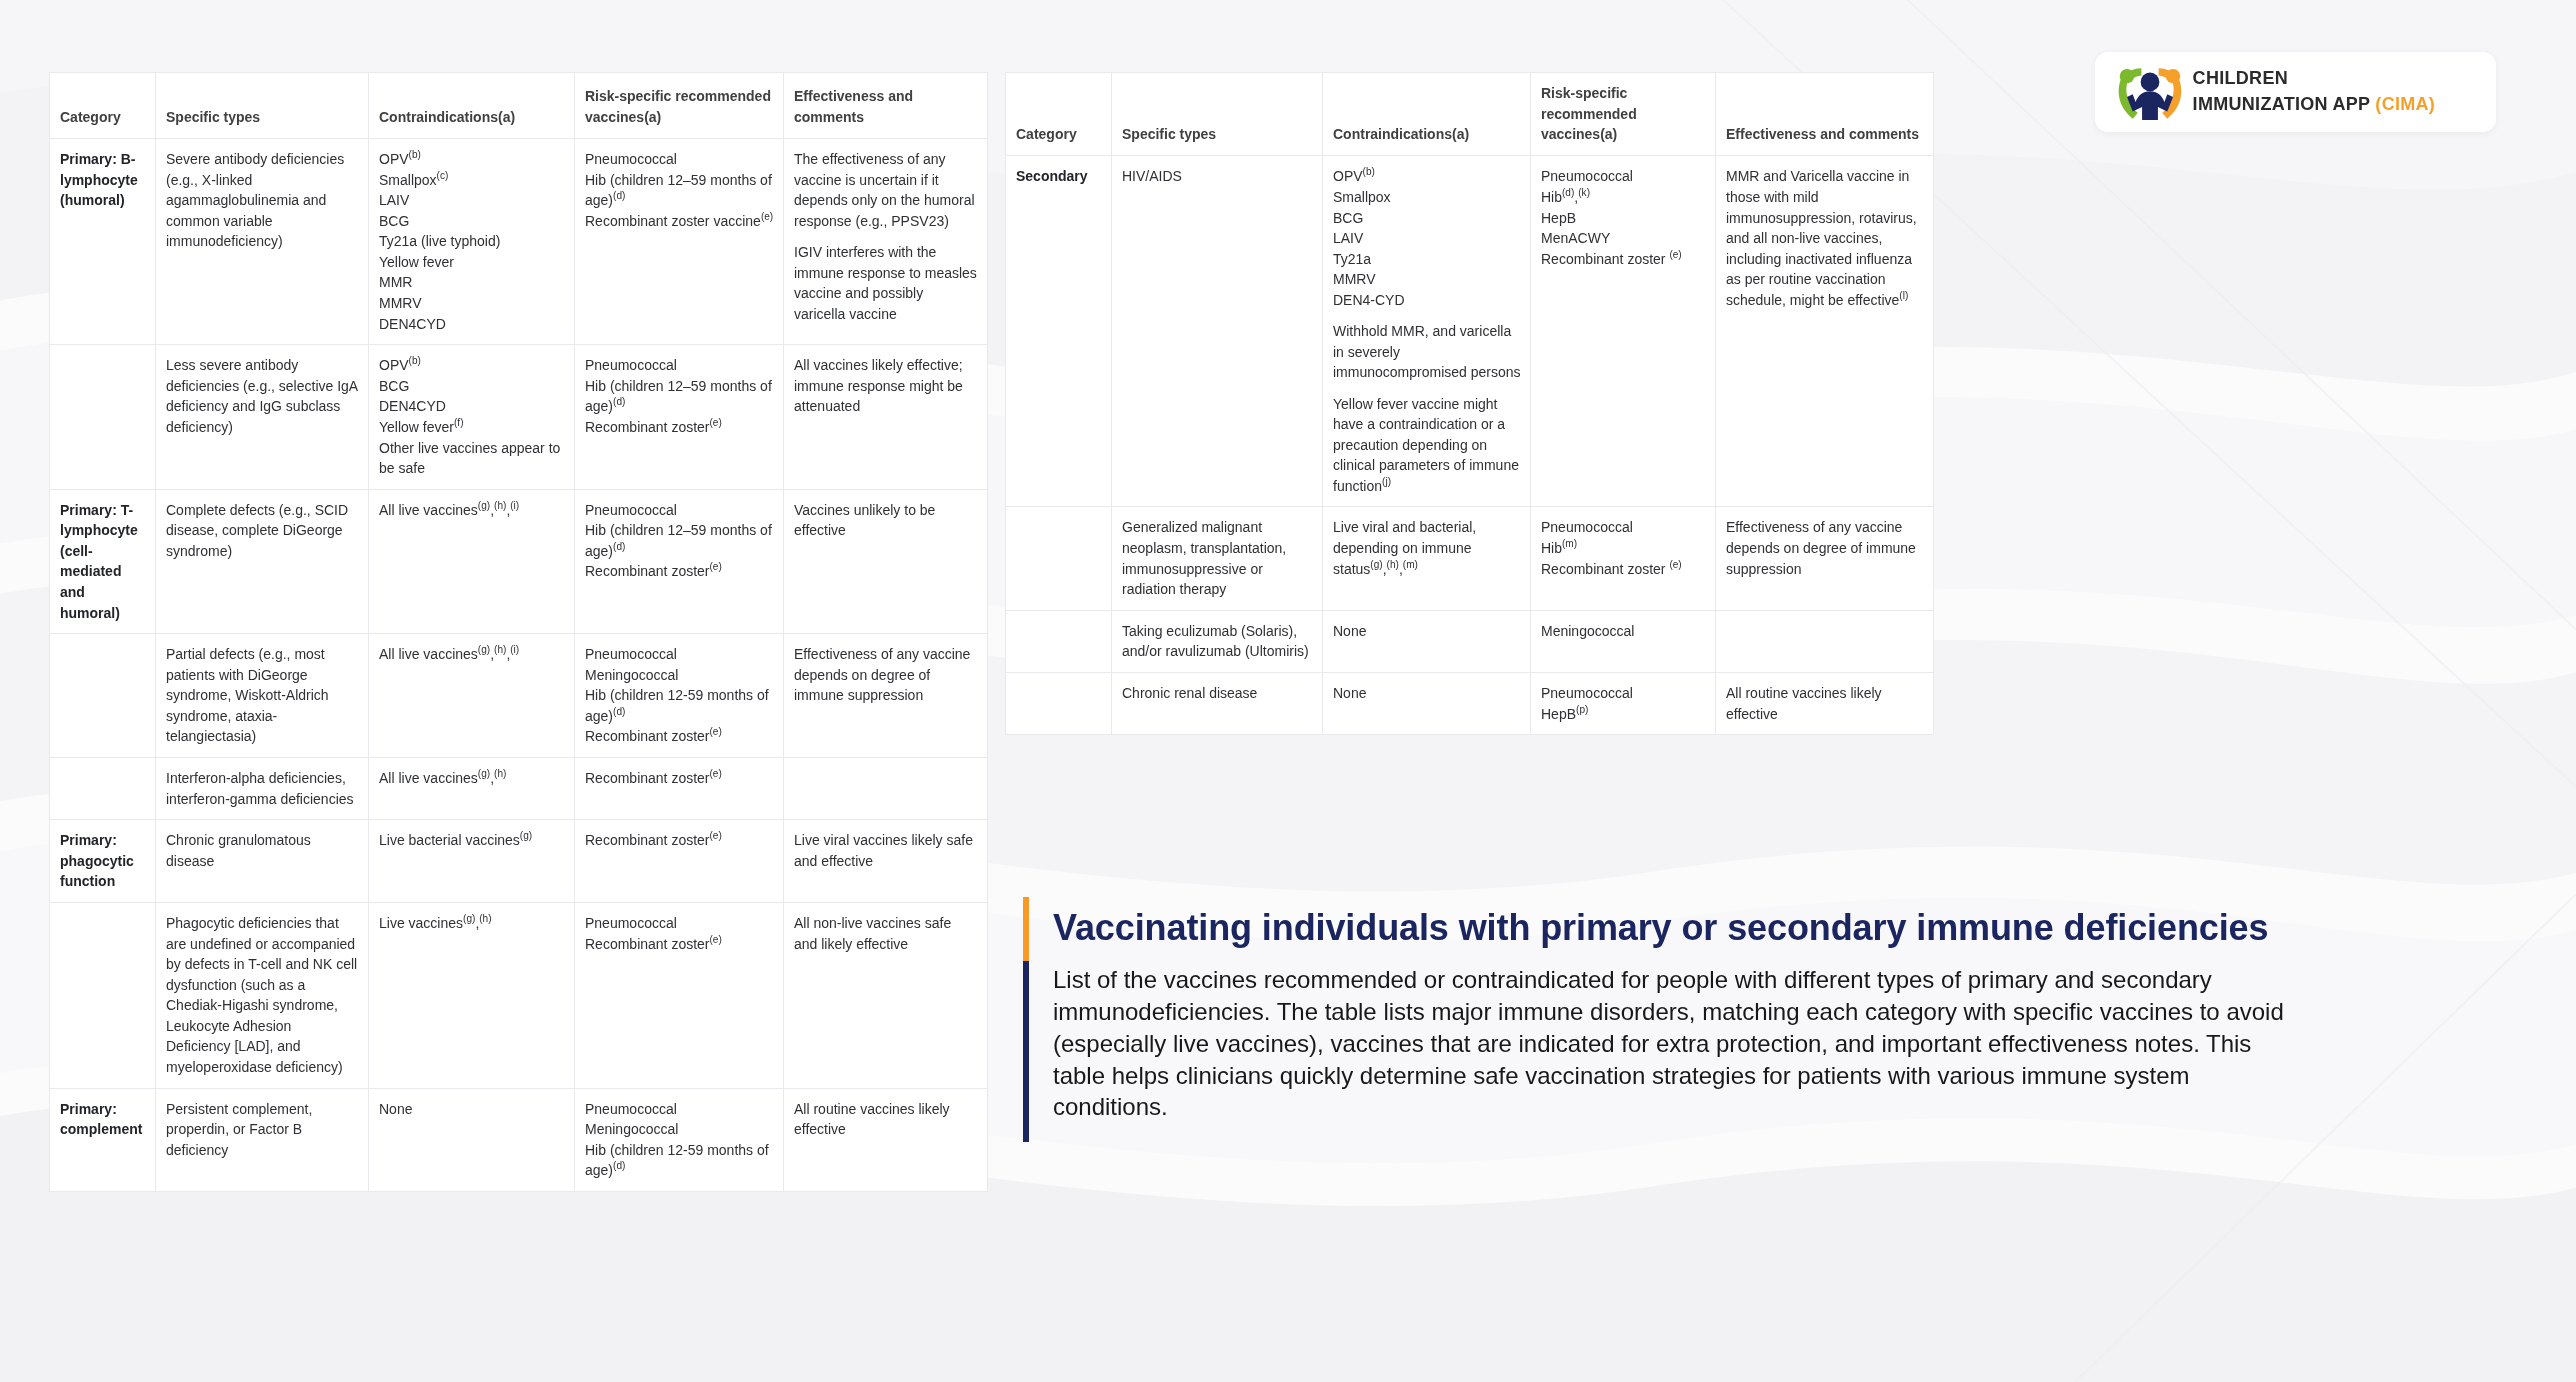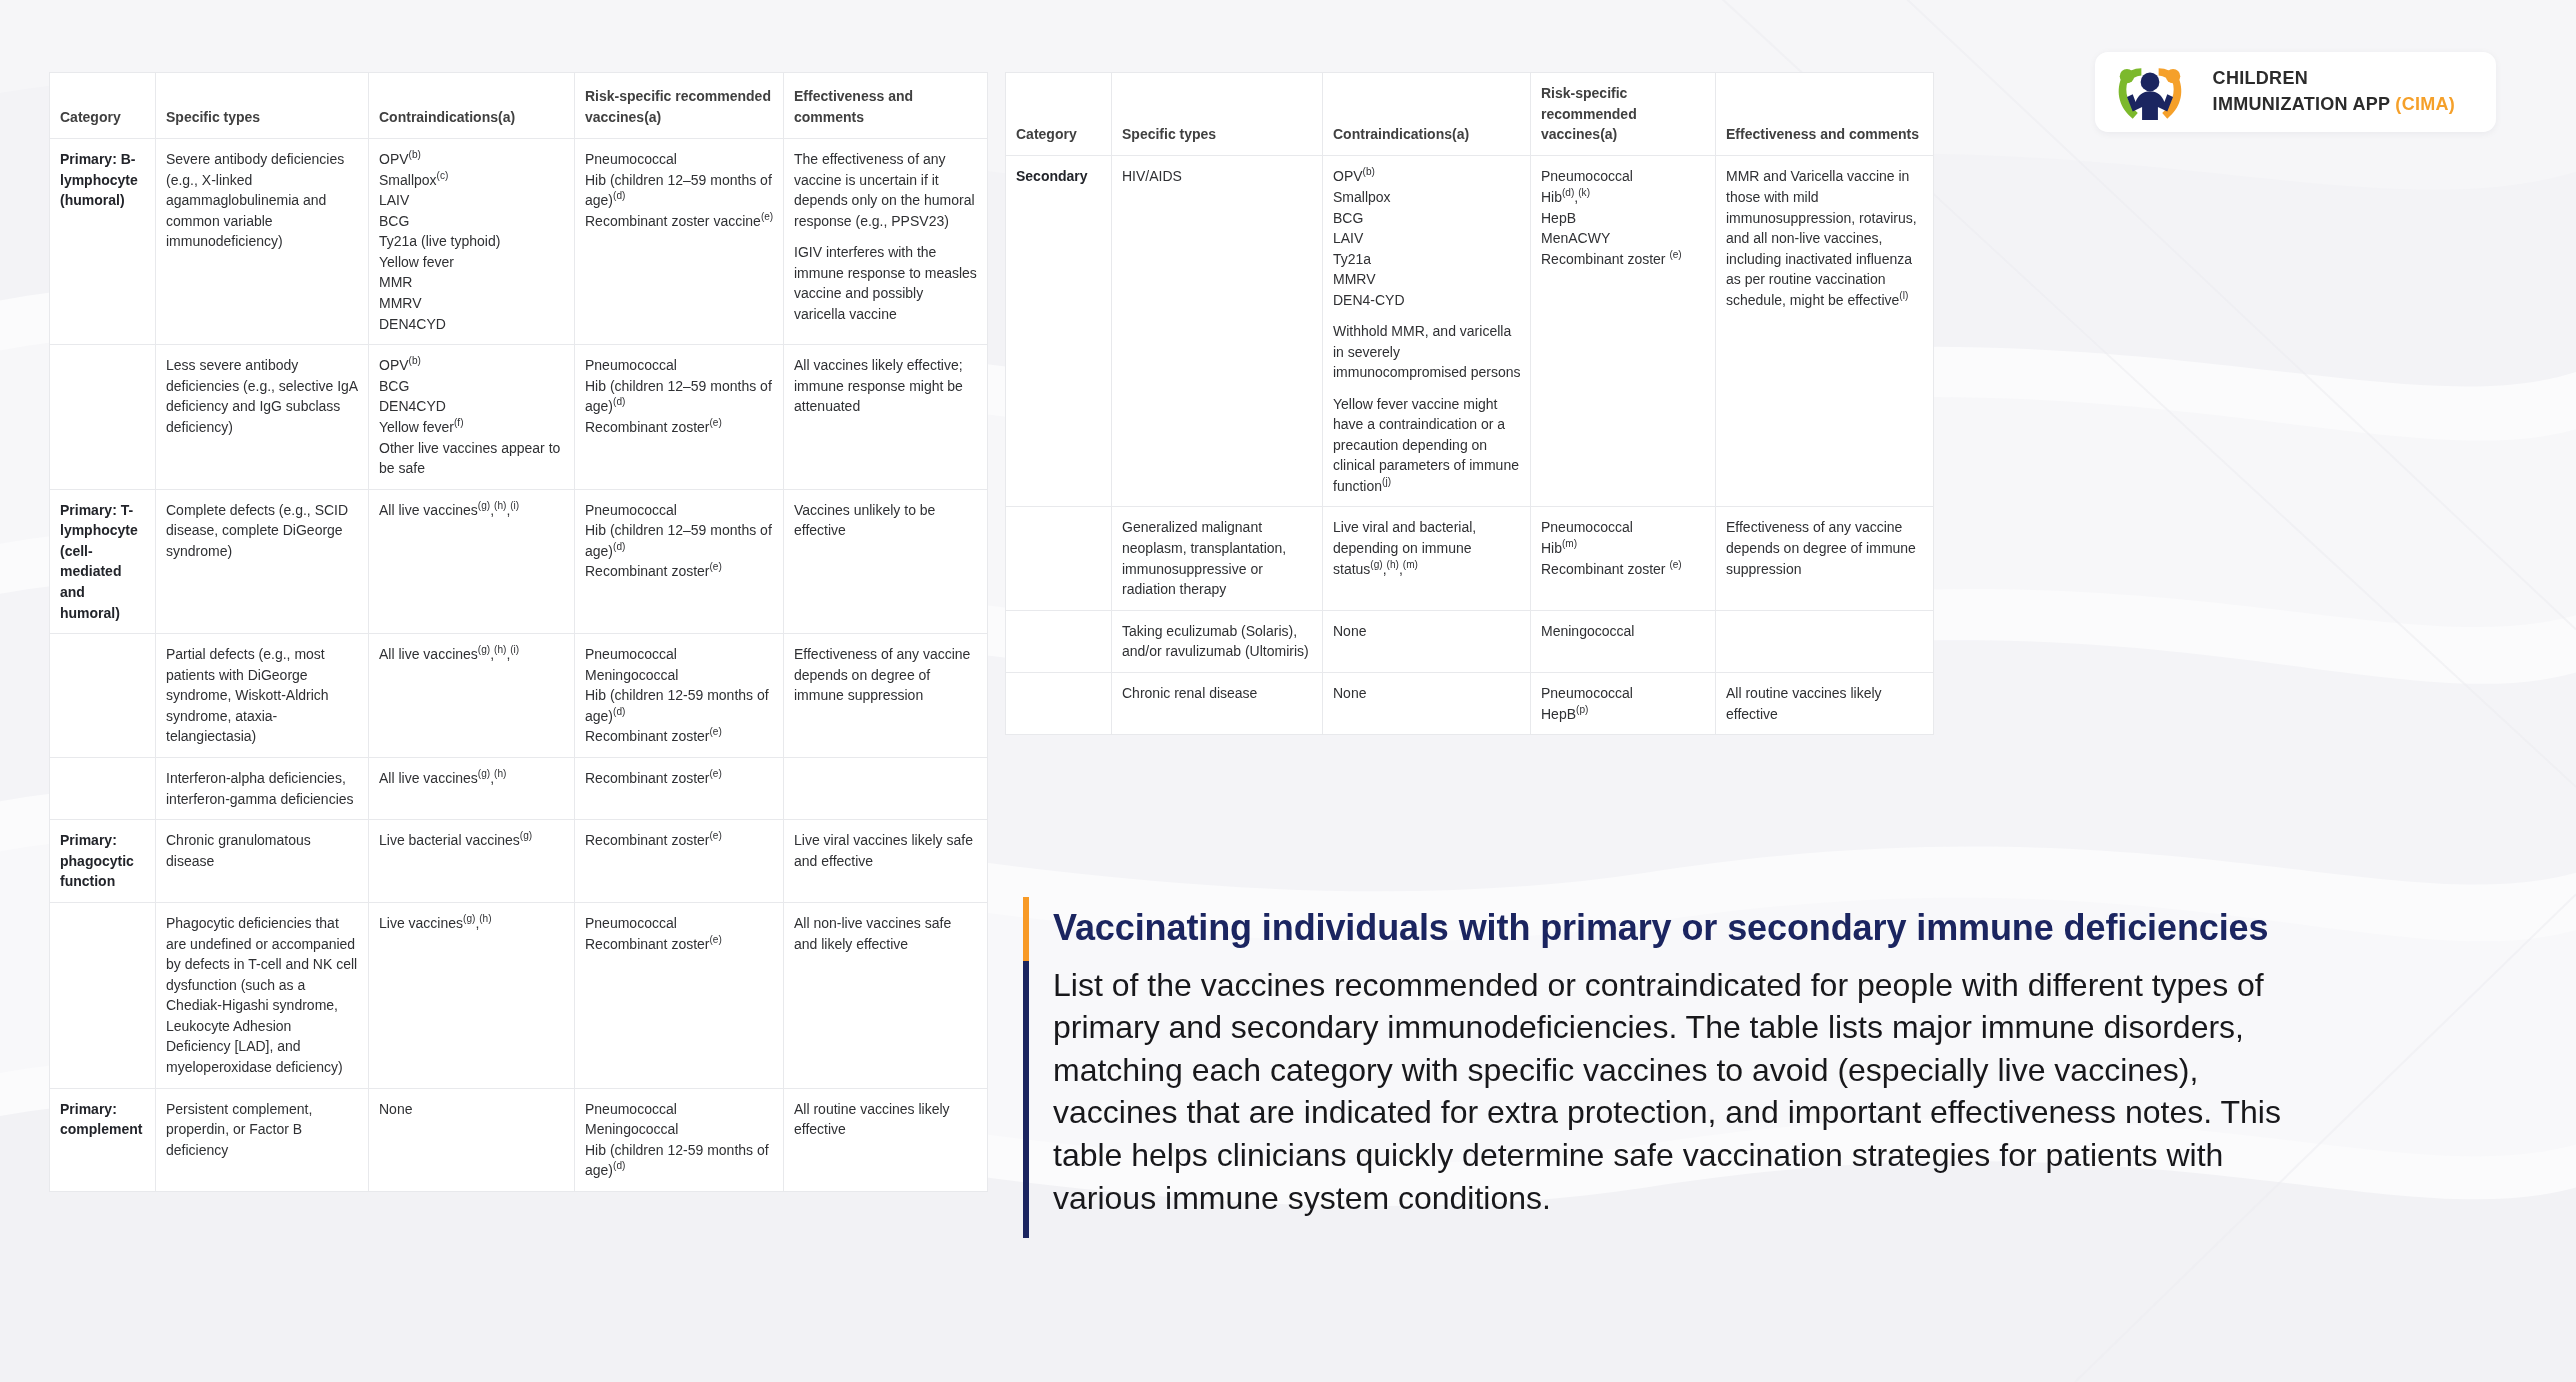--- a/index.html
+++ b/index.html
@@ -32,21 +32,21 @@
     left: 2095px; top: 52px;
     width: 401px; height: 80px;
     background: #ffffff;
     border-radius: 13px;
     display: flex; align-items: center;
     padding-left: 18.6px;
     box-shadow: 0 1.4px 7.2px rgba(20,25,60,.05);
   }
   .logo-mark { width: 72px; height: 62px; flex: 0 0 auto; }
   .logo-text {
-    margin-left: 27px;
+    margin-left: 7px;
     font-size: 18px;
     font-weight: bold;
     line-height: 1.42;
     letter-spacing: 0.3px;
     color: #2b2b2b;
   }
   .logo-text .cima { color: #f5a02a; }
 
   
   .tbl {
@@ -100,21 +100,21 @@
   .info-title {
     font-size: 36px;
     font-weight: bold;
     color: #1b2560;
     line-height: 1.22;
     letter-spacing: -0.1px;
     margin: 0;
     padding: 8.6px 0 11.4px 0;
   }
   .info-desc {
-    font-size: 32px;
+    font-size: 24px;
     color: #18181b;
     line-height: 1.33;
     margin: 0;
     padding: 2.9px 0 18.6px 0;
   }
   .info-source {
     font-size: 22px;
     color: #a9aab1;
     margin: 0;
     padding: 18.6px 0 13px 0;

